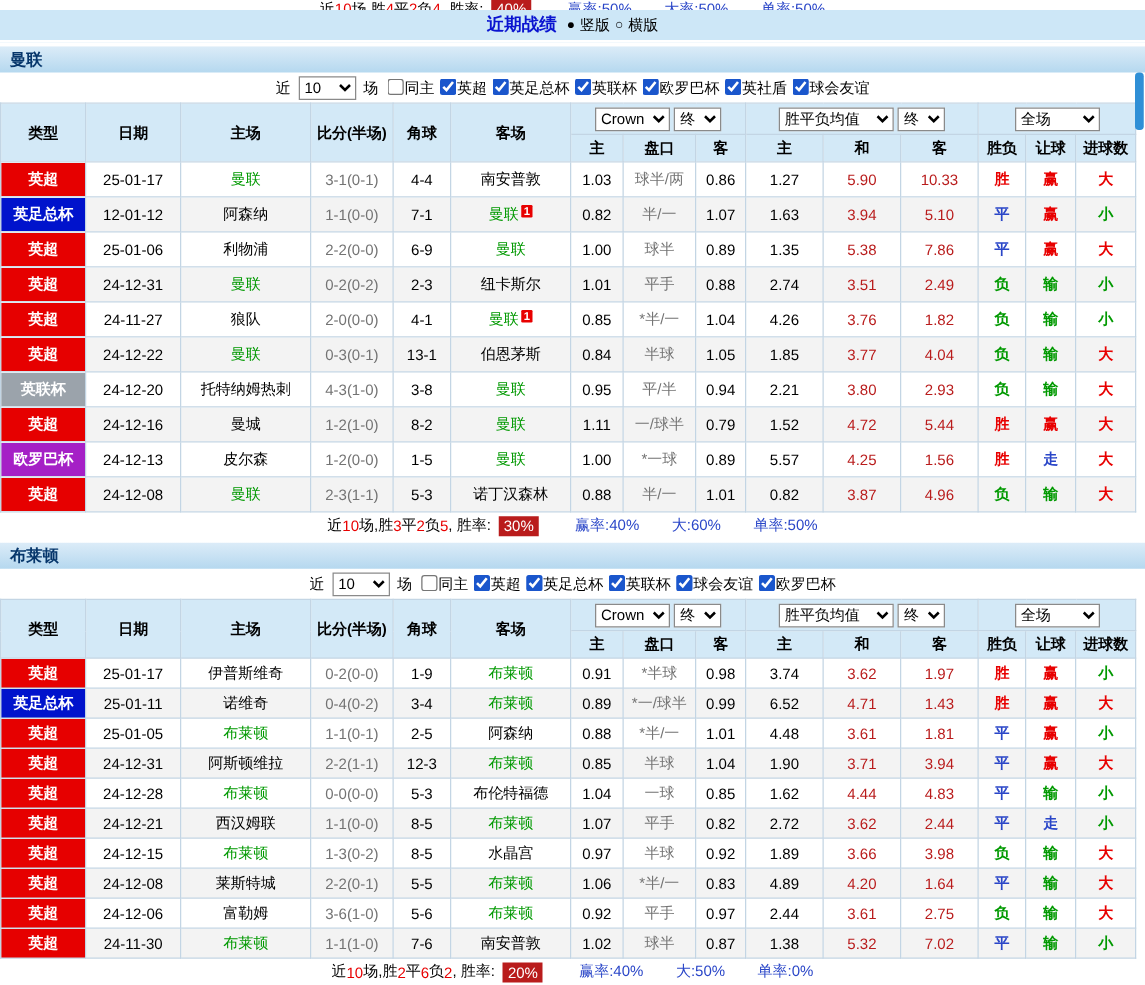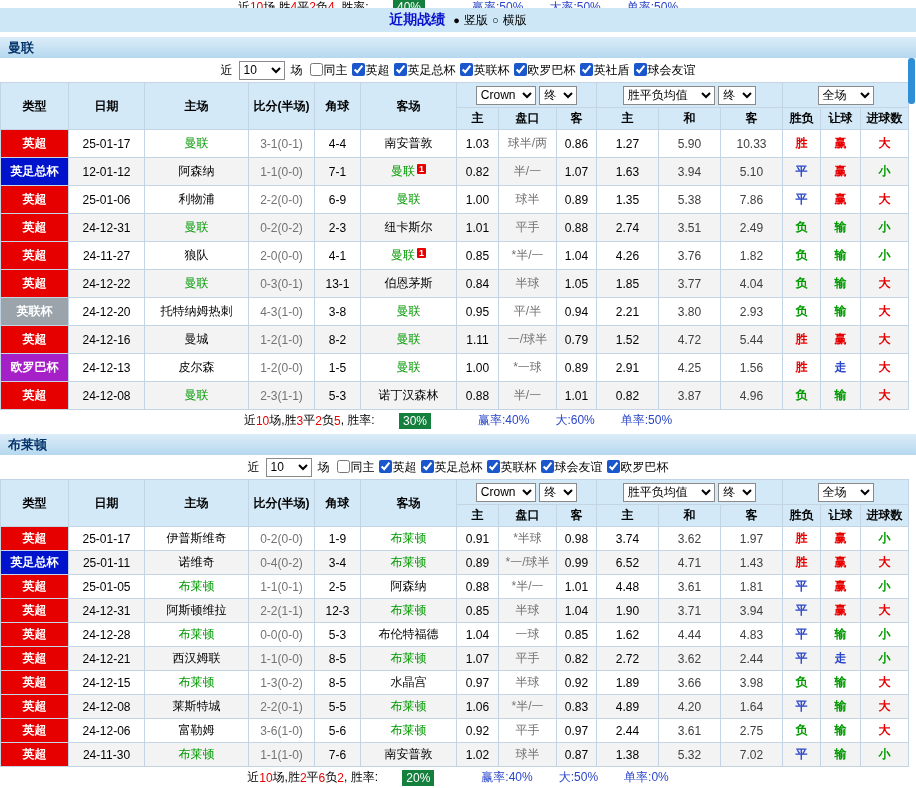--- a/index.html
+++ b/index.html
@@ -15,46 +15,46 @@
     font-weight:bold;color:#06366b;font-size:13px;border-top:1px solid #fff}
   .filterrow{height:24px;display:flex;align-items:center;justify-content:center;gap:3px}
   .filterrow input{width:13px;height:13px;vertical-align:-2px;accent-color:#1a56cc;margin-right:1px}
   .cbwrap{display:inline-flex;align-items:center}
   .cb{margin-left:4px;cursor:pointer;white-space:nowrap}
   select{font-size:12px;height:19px;border:1px solid #8a8a8a;background:#fff}
   .sel-recent{width:46px;margin:0 3px}
   .sel-crown{width:60px}
   .sel-final{width:38px}
   .sel-avg{width:92px}
-  .sel-full{width:56px}
+  .sel-full{width:68px}
   table{border-collapse:collapse;width:908px;table-layout:fixed;margin:0}
   th,td{border:1px solid #c3d5e4;text-align:center;overflow:hidden;white-space:nowrap}
   thead th{background:#d3e9f7;font-weight:bold;height:22px}
   thead tr.selrow th{height:25px}
   .t0 tbody td{height:28px}
   .t1 tbody td{height:24px}
   tbody tr:nth-child(even){background:#f3f3f3}
   td.lg{color:#fff;font-weight:bold;padding:0}
   td.lg.epl{background:#e60000}
   td.lg.facup{background:#0013cc}
   td.lg.eflcup{background:#9ba3ab}
   td.lg.uel{background:#a520c6}
   .score,.hcp{color:#737373}
-  .blue{color:#404040}
+  .blue{color:#b91c1c}
   .team-hl{color:#009900}
   .res{font-weight:bold}
   .c-w{color:#e80000}
   .c-d{color:#2a46c8}
   .c-l{color:#009900}
   .badge{background:#e80000;color:#fff;font-size:9px;line-height:11px;padding:0 2px;margin-left:2px;vertical-align:3px;border-radius:1px;font-weight:bold}
   .ftr{height:21px;display:flex;align-items:center;justify-content:center;white-space:pre}
   .seg-k{color:#000}
   .seg-r{color:#e80000}
   .seg-b{color:#2a46c8;margin-left:26px}
-  .pct-badge{background:#15803d;color:#fff;padding:0 4px;margin:0 21px;display:inline-block;line-height:16px}
+  .pct-badge{background:#b91c1c;color:#fff;padding:0 4px;margin:0 3px;display:inline-block;line-height:16px}
   .section{margin-top:2px}
   .scroll-thumb{position:absolute;right:1px;top:58px;width:7px;height:46px;background:#2f8fd6;border-radius:3px}
 </style>
 </head>
 <body>
 
 <div class="topline">
   <span class="inner"><span class="seg-k">近</span><span class="seg-r">10</span><span class="seg-k">场,胜</span><span class="seg-r">4</span><span class="seg-k">平</span><span class="seg-r">2</span><span class="seg-k">负</span><span class="seg-r">4</span><span class="seg-k">, 胜率: </span><span class="pct-badge">40%</span><span class="seg-b">赢率:50%</span><span class="seg-b">大率:50%</span><span class="seg-b">单率:50%</span></span>
 </div>
 
@@ -278,21 +278,21 @@
         <tr>
           <td class="lg uel">欧罗巴杯</td>
           <td>24-12-13</td>
           <td><span>皮尔森</span></td>
           <td class="score">1-2(0-0)</td>
           <td>1-5</td>
           <td><span class="team-hl">曼联</span></td>
           <td>1.00</td>
           <td class="hcp">*一球</td>
           <td>0.89</td>
-          <td>2.91</td>
+          <td>5.57</td>
           <td class="blue">4.25</td>
           <td class="blue">1.56</td>
           <td class="res c-w">胜</td>
           <td class="res c-d">走</td>
           <td class="res c-w">大</td>
         </tr>
         <tr>
           <td class="lg epl">英超</td>
           <td>24-12-08</td>
           <td><span class="team-hl">曼联</span></td>

